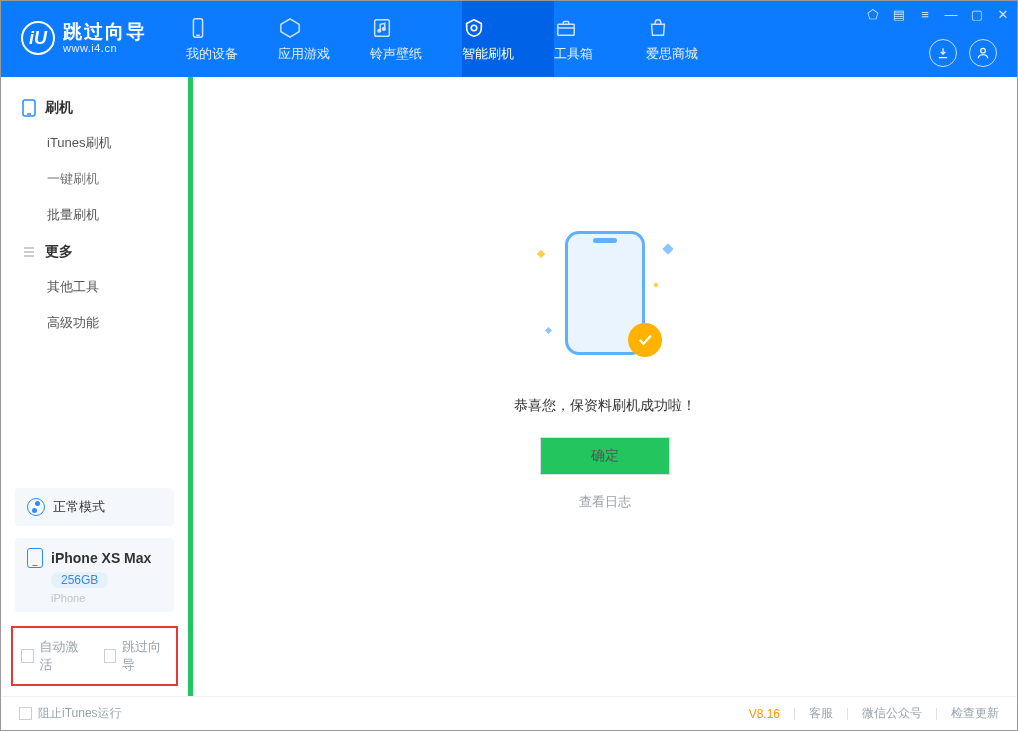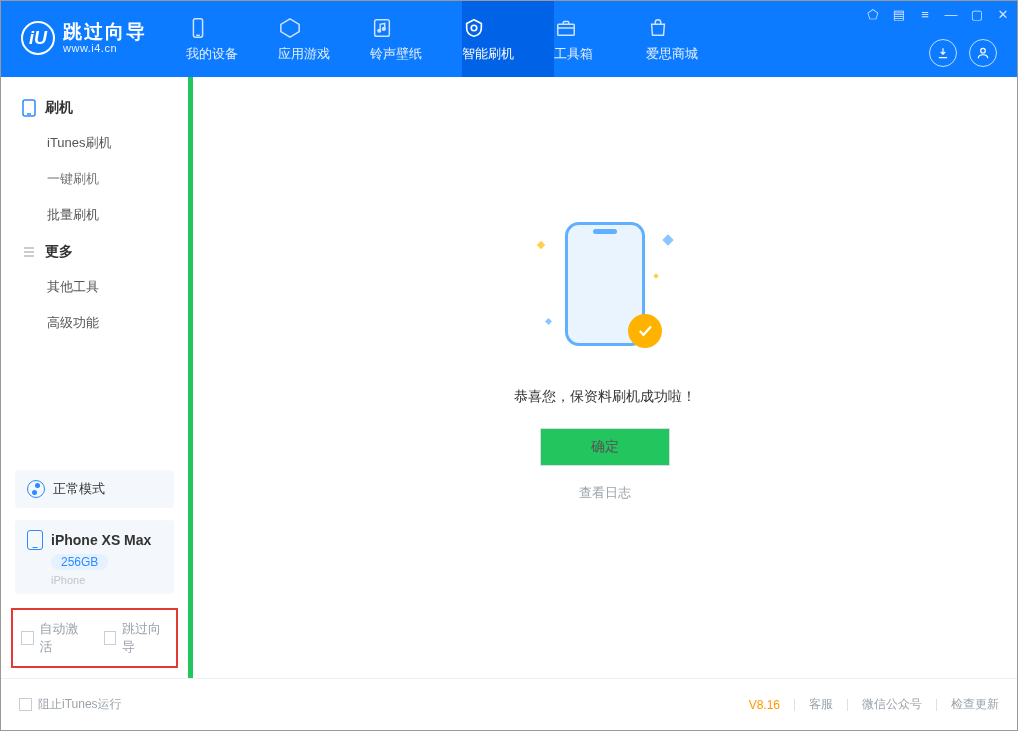--- a/index.html
+++ b/index.html
@@ -57,21 +57,21 @@
   .spark { position:absolute; background:#8cc6ff; transform:rotate(45deg); }
   .spark.s1 { width:6px; height:6px; left:18px; top:28px; background:#ffcf4d; }
   .spark.s2 { width:8px; height:8px; right:18px; top:22px; }
   .spark.s3 { width:5px; height:5px; left:26px; bottom:30px; }
   .spark.s4 { width:4px; height:4px; right:32px; top:60px; background:#ffcf4d; }
   .success-msg { font-size:14px; color:#333; margin: 14px 9px 22px; }
   .ok-btn { border:1px solid #d9dde1; background:#22c55e; padding: 9px 50px; font-size:14px; color:#555; cursor:pointer; }
   .log-link { margin-top:18px; font-size:13px; color:#9aa3ab; cursor:pointer; }
 
   
-  .status-bar { height:52px; border-top:1px solid #eef1f4; display:flex; align-items:center; padding:16px 18px; font-size:12px; color:#9aa3ab; }
+  .status-bar { height:34px; border-top:1px solid #eef1f4; display:flex; align-items:center; padding:16px 18px; font-size:12px; color:#9aa3ab; }
   .status-left { display:flex; align-items:center; gap:6px; }
   .status-left .box { width:13px; height:13px; border:1px solid #c8ced4; }
   .status-right { margin-left:auto; display:flex; align-items:center; gap:14px; }
   .version { color:#ff9900; font-size:12px; }
   .vdiv { width:1px; height:12px; background:#dcdfe3; }
   .status-link { color:#9aa3ab; cursor:pointer; }
 </style>
 </head>
 <body>
 

